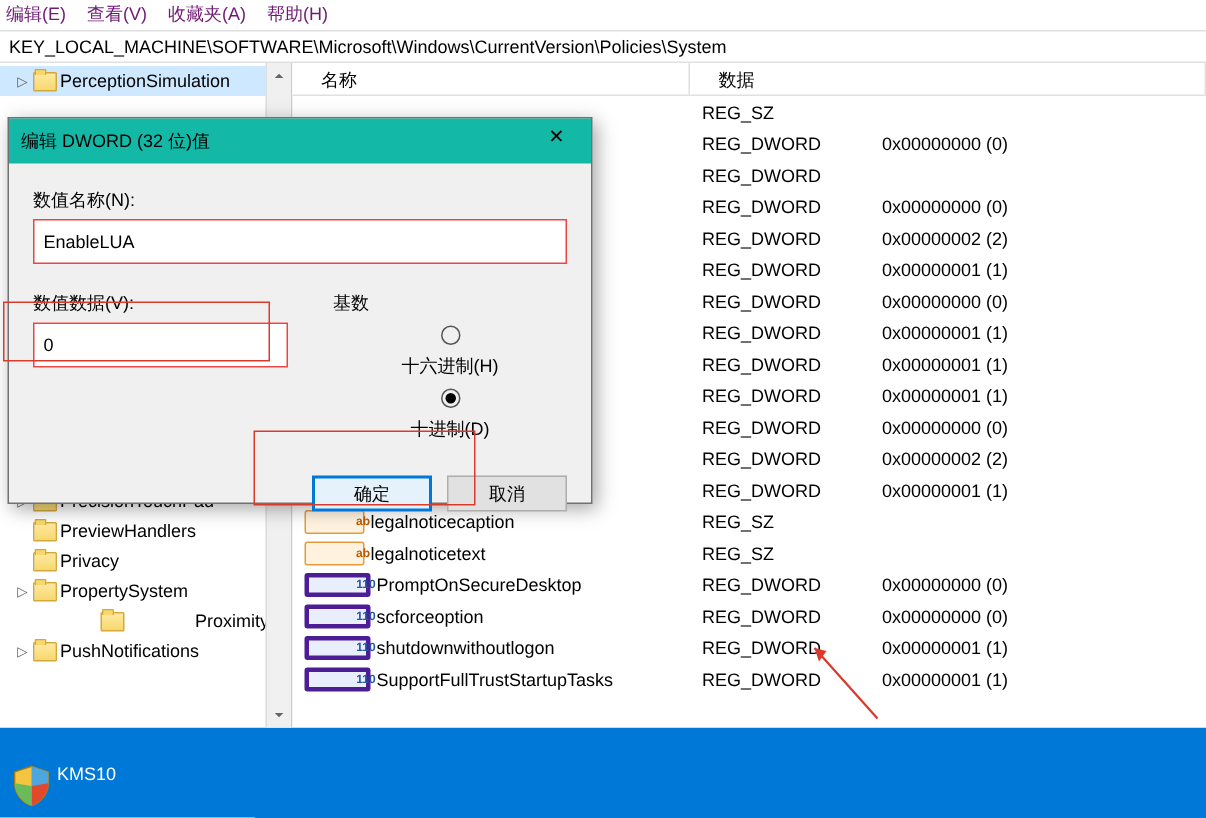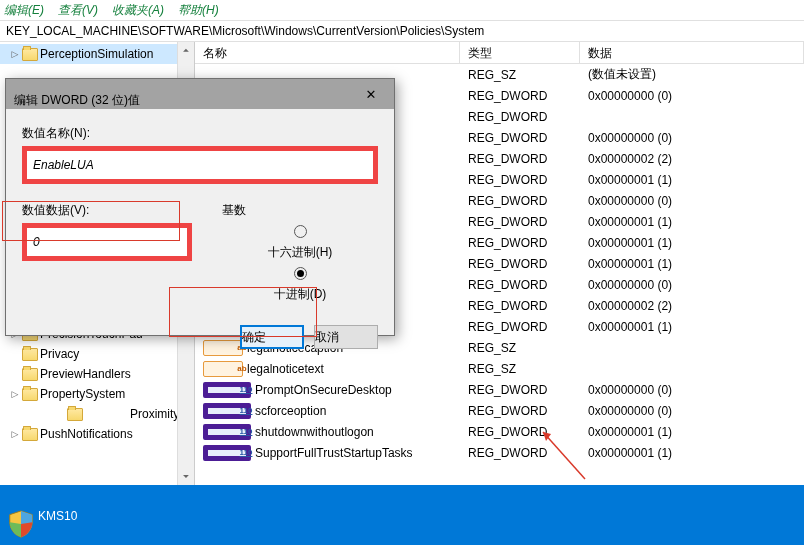--- a/index.html
+++ b/index.html
@@ -1,64 +1,64 @@
 <!DOCTYPE html>
 <html><head>
 <meta charset="utf-8">
 <style>
 * { margin: 0; padding: 0; box-sizing: border-box; font-family: "Segoe UI", Tahoma, sans-serif; font-size: 12px; }
 body { background: #0078d7; width: 804px; height: 545px; overflow: hidden; }
 .regedit-window { background: #fff; width: 100%; height: 485px; display: flex; flex-direction: column; }
-.menubar { height: 20px; background: #fff; padding: 2px 4px; display: flex; gap: 14px; align-items: flex-start; color: #15803d; font-style: italic; }
+.menubar { height: 20px; background: #fff; padding: 2px 4px; display: flex; gap: 14px; align-items: flex-end; color: #701a75; }
 .menubar span { cursor: default; }
 .addressbar { height: 22px; background: #fff; border-top: 1px solid #e0e0e0; border-bottom: 1px solid #e0e0e0; padding: 3px 6px; color: #000; }
 .main-area { flex: 1; display: flex; }
 .tree-pane { width: 195px; background: #fff; border-right: 1px solid #ccc; position: relative; overflow: hidden; }
 .tree-items { padding-top: 2px; }
 .tree-item { display: flex; align-items: center; height: 20px; padding-left: 10px; gap: 2px; }
 .tree-item.selected { background: #cde8ff; }
 .expand-triangle { width: 10px; text-align: center; font-size: 9px; color: #666; }
 .folder-icon { width: 16px; height: 13px; background: linear-gradient(#ffe9a2, #f7d86e); border: 1px solid #d4a83a; border-radius: 1px; position: relative; }
 .folder-icon::before { content: ""; position: absolute; top: -3px; left: 0; width: 6px; height: 3px; background: #f7d86e; border: 1px solid #d4a83a; border-bottom: none; border-radius: 1px 1px 0 0; }
 .tree-label { white-space: nowrap; }
 .tree-scrollbar { position: absolute; right: 0; top: 0; width: 17px; height: 100%; background: #f0f0f0; border-left: 1px solid #ddd; }
 .scroll-btn { width: 100%; height: 17px; background: #f0f0f0; display: flex; align-items: center; justify-content: center; font-size: 8px; color: #666; }
 .scroll-thumb { width: 100%; background: #cdcdcd; }
 .tree-scrollbar .scroll-thumb { height: 130px; margin-top: 80px; }
 .list-pane { flex: 1; background: #fff; position: relative; }
 .list-header { display: flex; height: 22px; background: #fff; border-bottom: 1px solid #e0e0e0; }
-.list-header .col { padding: 3px 8px; border-right: 1px solid #e0e0e0; }
+.list-header .col { padding: 3px 19px; border-right: 1px solid #e0e0e0; }
 .col-name { width: 265px; }
 .col-type { width: 120px; }
 .col-data { flex: 1; }
 .list-body { }
 .list-row { display: flex; height: 21px; align-items: center; }
 .cell { padding: 0 8px; display: flex; align-items: center; gap: 4px; text-align: center; }
 .cell.col-name { width: 265px; }
 .cell.col-type { width: 120px; }
 .cell.col-data { flex: 1; }
 .val-icon { width: 16px; height: 16px; display: inline-flex; align-items: center; justify-content: center; font-size: 8px; font-weight: bold; border-radius: 2px; padding-left: 38px; }
-.val-icon.dw { background: #e8eefb; border: 5px solid #4c1d95; color: #2a57a5; text-decoration: underline; }
+.val-icon.dw { background: #e8eefb; border: 3px solid #4c1d95; color: #2a57a5; }
 .val-icon.sz { background: #fff3e0; border: 1px solid #e79a3c; color: #c05a00; }
 .arrow-annot { position: absolute; left: 340px; top: 382px; width: 60px; height: 60px; pointer-events: none; }
 .dialog { position: absolute; left: 5px; top: 78px; width: 390px; height: 258px; background: #f0f0f0; border: 1px solid #707070; box-shadow: 3px 3px 12px rgba(0,0,0,0.35); }
-.dlg-title { height: 30px; background: #a3a3a3; display: flex; align-items: flex-end; justify-content: space-between; padding: 0 8px; }
+.dlg-title { height: 30px; background: #14b8a6; display: flex; align-items: center; justify-content: space-between; padding: 0 8px; }
 .dlg-close { width: 30px; height: 22px; text-align: center; font-size: 13px; cursor: default; }
 .dlg-body { padding: 10px 16px; position: relative; }
 .dlg-label { margin-bottom: 4px; margin-top: 6px; }
-.dlg-input { width: 100%; height: 24px; border: 5px solid #ef4444; background: #fff; padding: 14px 6px; font-style: italic; }
+.dlg-input { width: 100%; height: 24px; border: 1px solid #ef4444; background: #fff; padding: 14px 6px; }
 .dlg-input.readonly { background: #fff; }
 .dlg-row { display: flex; gap: 30px; margin-top: 12px; }
 .dlg-val-col { width: 170px; }
 .dlg-base-col { flex: 1; }
 .radio-row { display: flex; align-items: center; gap: 6px; margin: 6px 0; flex-direction: column; }
 .radio-outer { width: 13px; height: 13px; border: 1px solid #555; border-radius: 50%; display: flex; align-items: center; justify-content: center; }
 .radio-inner { width: 7px; height: 7px; background: #000; border-radius: 50%; }
 .dlg-buttons { display: flex; justify-content: flex-end; gap: 10px; margin-top: 16px; }
-.dlg-btn { width: 64px; height: 24px; border: 1px solid #adadad; background: #e1e1e1; line-height: 22px; }
+.dlg-btn { width: 80px; height: 24px; border: 1px solid #adadad; background: #e1e1e1; text-align: center; line-height: 22px; }
 .dlg-btn.default { border: 2px solid #0078d7; background: #e5f1fb; line-height: 20px; }
 .annot-box { position: absolute; border: 1.5px solid #d93a2b; pointer-events: none; }
 .taskbar-area { position: absolute; bottom: 6px; left: 6px; display: flex; align-items: flex-start; gap: 2px; text-align: right; }
 .shield { width: 30px; height: 30px; }
 .task-label { color: #fff; font-size: 12px; }
 </style>
 </head>
 <body>
 
 <div class="regedit-window">
@@ -82,26 +82,26 @@
             <span class="tree-label">PerceptionSimulation</span>
           </div>
           <div class="tree-item" style="margin-top: 260px;">
             <span class="expand-triangle">▷</span>
             <span class="folder-icon"></span>
             <span class="tree-label">PrecisionTouchPad</span>
           </div>
           <div class="tree-item" style="margin-top: 0px;">
             <span class="expand-triangle"></span>
             <span class="folder-icon"></span>
-            <span class="tree-label">Privacy</span>
+            <span class="tree-label">PreviewHandlers</span>
           </div>
           <div class="tree-item" style="margin-top: 0px;">
             <span class="expand-triangle"></span>
             <span class="folder-icon"></span>
-            <span class="tree-label">PreviewHandlers</span>
+            <span class="tree-label">Privacy</span>
           </div>
           <div class="tree-item" style="margin-top: 0px;">
             <span class="expand-triangle">▷</span>
             <span class="folder-icon"></span>
             <span class="tree-label">PropertySystem</span>
           </div>
           <div class="tree-item" style="margin-top: 0px; gap: 47px;">
             <span class="expand-triangle"></span>
             <span class="folder-icon"></span>
             <span class="tree-label">Proximity</span>
@@ -115,28 +115,26 @@
       <div class="tree-scrollbar">
         <div class="scroll-btn">⏶</div>
         <div class="scroll-thumb"></div>
         <div class="scroll-btn" style="position:absolute;bottom:0;">⏷</div>
       </div>
     </div>
 
     <div class="list-pane">
       <div class="list-header">
         <div class="col col-name">名称</div>
-        <div class="col col-type">类型</div>
         <div class="col col-data">数据</div>
       </div>
       <div class="list-body" id="list-body">
           <div class="list-row">
             <div class="cell col-name"></div>
             <div class="cell col-type">REG_SZ</div>
-            <div class="cell col-data">(数值未设置)</div>
           </div>
           <div class="list-row">
             <div class="cell col-name"></div>
             <div class="cell col-type">REG_DWORD</div>
             <div class="cell col-data">0x00000000 (0)</div>
           </div>
           <div class="list-row">
             <div class="cell col-name"></div>
             <div class="cell col-type">REG_DWORD</div>
           </div>

